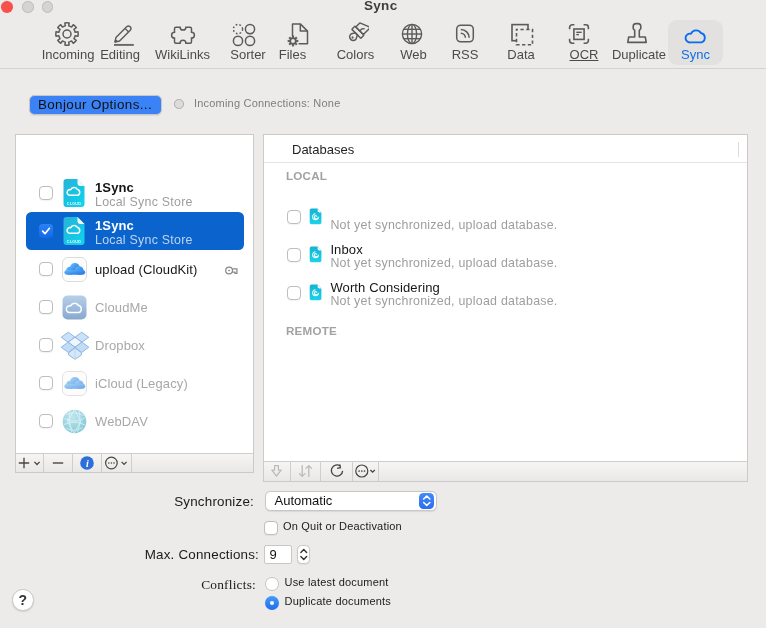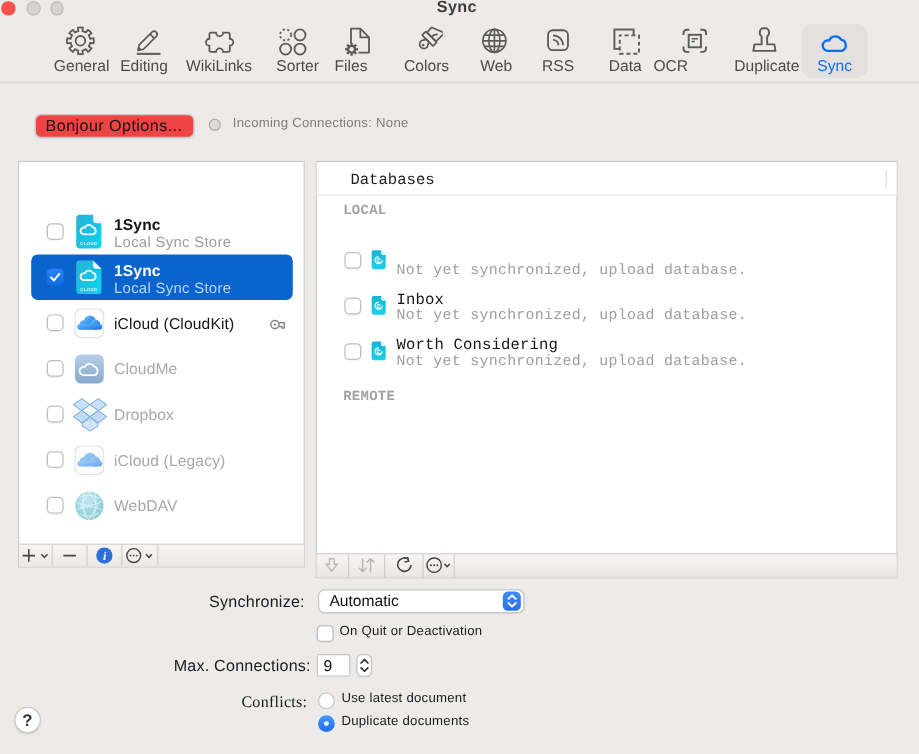--- a/index.html
+++ b/index.html
@@ -120,36 +120,36 @@
     </g>
   </svg>
 
   <svg class="ticon" style="left:636.5px;" width="26" height="26" viewBox="0 0 26 26">
     <path d="M10.7 16 V9.6 C10.7 8.5 9.2 8.6 9.2 7.2 V5.4 A2.8 2.8 0 0 1 12 2.6 H14 A2.8 2.8 0 0 1 16.8 5.4 V7.2 C16.8 8.6 15.3 8.5 15.3 9.6 V16 H21.3 L22.2 21.4 H3.8 L4.7 16 Z" fill="none" stroke="#5c5b57" stroke-width="1.6" stroke-linejoin="round"></path>
   </svg>
 
   <svg class="ticon" style="left:695.5px; top:25.5px;" width="24" height="18" viewBox="0 0 24 18">
     <path d="M 6.4 16.4 A 4.4 4.4 0 1 1 7.0 7.75 A 5.6 5.6 0 0 1 16.9 7.0 A 4.9 4.9 0 0 1 17.6 16.4 H 6.4 Z" fill="none" stroke="#0a6cf2" stroke-width="1.9" stroke-linejoin="round"></path>
   </svg>
-  <div class="tlabel" style="left:68px;">General</div>
+  <div class="tlabel" style="left:68px;">Incoming</div>
   <div class="tlabel" style="left:120px;">Editing</div>
   <div class="tlabel" style="left:182.5px;">WikiLinks</div>
   <div class="tlabel" style="left:248px;">Sorter</div>
   <div class="tlabel" style="left:292.5px;">Files</div>
   <div class="tlabel" style="left:355.5px;">Colors</div>
   <div class="tlabel" style="left:413.5px;">Web</div>
   <div class="tlabel" style="left:465px;">RSS</div>
   <div class="tlabel" style="left:521px;">Data</div>
-  <div class="tlabel" style="left:559px;">OCR</div>
+  <div class="tlabel" style="left:584px;text-decoration:underline;">OCR</div>
   <div class="tlabel" style="left:639px;">Duplicate</div>
   <div class="tlabel" style="left:695.5px; color:#1070e8; ">Sync</div>
 </div>
 <div class="abs" style="left:0; top:68px; width:766px; height:1px; background:#d4d3d1;"></div>
 
-<div class="abs" style="left:28.5px; top:94.5px; width:133px; height:20px; background:#ef4444; border:1px solid #c9c8c6; border-radius:5.5px; box-shadow:0 0.5px 1px rgba(0,0,0,0.08); font-size:13.4px; letter-spacing:0.38px; color:#111; text-align:center; line-height:18.5px;">Bonjour Options...</div>
+<div class="abs" style="left:28.5px; top:94.5px; width:133px; height:20px; background:#3b82f6; border:1px solid #c9c8c6; border-radius:5.5px; box-shadow:0 0.5px 1px rgba(0,0,0,0.08); font-size:13.4px; letter-spacing:0.38px; color:#111; text-align:center; line-height:18.5px;">Bonjour Options...</div>
 <div class="abs" style="left:174px; top:99px; width:9.5px; height:9.5px; border-radius:50%; background:#dddcda; border:1px solid #ababa9;"></div>
 <div class="abs ctl-text" style="left:194px; top:97px; color:#7f7e7c;">Incoming Connections: None</div>
 
 <div class="panel" id="leftpanel" style="left:14.5px; width:239px; height:339.5px;">
   <div id="leftrows">
 
     <div class="cb" style="left:23.5px; top:51.5px;"></div>
     <svg class="abs" style="left:46px; top:43.5px;" width="24" height="30" viewBox="0 0 24 30">
       <defs>
           <linearGradient id="syncg" x1="0" y1="0" x2="1" y2="1">
@@ -195,21 +195,21 @@
       </linearGradient>
         </defs>
       <rect x="0.5" y="0.5" width="24" height="24" rx="5.5" fill="#fdfdfd" stroke="#dddcdb"></rect>
       <g fill="url(#ickg)">
         <circle cx="8.1" cy="13.7" r="3.9"></circle>
         <circle cx="12.9" cy="11" r="5"></circle>
         <circle cx="17.3" cy="13.5" r="4.3"></circle>
         <path d="M4.8 17.7 a2.4 2.4 0 0 1 0 -4.8 H20.8 a2.4 2.4 0 0 1 0 4.8 Z"></path>
       </g>
     </svg>
-    <div class="rowtitle" style="left:79.5px; top:127px;">iCloud (CloudKit)</div>
+    <div class="rowtitle" style="left:79.5px; top:127px;">upload (CloudKit)</div>
     <svg class="abs" style="left:209px; top:130px;" width="13" height="11" viewBox="0 0 13 11">
       <g fill="none" stroke="#8a8987" stroke-width="1.25">
         <circle cx="4.1" cy="5.5" r="3.4"></circle>
         <circle cx="4.1" cy="5.5" r="0.55" fill="#8a8987" stroke-width="0.9"></circle>
         <path d="M7.5 3.9 H11.9 V8.4 H9.9 V7.1 H7.5"></path>
       </g>
     </svg>
 
     <div class="cb" style="left:23.5px; top:165.5px;"></div>
     <svg class="abs" style="left:46px; top:160px;" width="25" height="25" viewBox="0 0 25 25">
@@ -310,21 +310,21 @@
               <circle cx="6.4" cy="7" r="0.8"></circle>
               <circle cx="9" cy="7" r="0.8"></circle>
             </g>
             <path d="M16.6 5.9 l2.5 2.5 2.5 -2.5" stroke-width="1.3"></path>
           </g>
         </svg>
     </div>
   </div>
 </div>
 
-<div class="panel" id="rightpanel" style="left:262.5px; width:485px; height:348px;font-family:Liberation Mono, monospace;">
+<div class="panel" id="rightpanel" style="left:262.5px; width:485px; height:348px;">
   <div class="phead">
       <span class="ht" style="left:28.5px;">Databases</span>
       <span class="vd" style="left:474px;"></span>
     </div>
   <div class="seclabel" style="left:22.5px; top:34.5px;">LOCAL</div>
   <div id="rightrows">
     <svg width="0" height="0">
         <defs>
           <linearGradient id="dbg" x1="0" y1="0" x2="0" y2="1">
       <stop offset="0" stop-color="#16b3d4"></stop>

